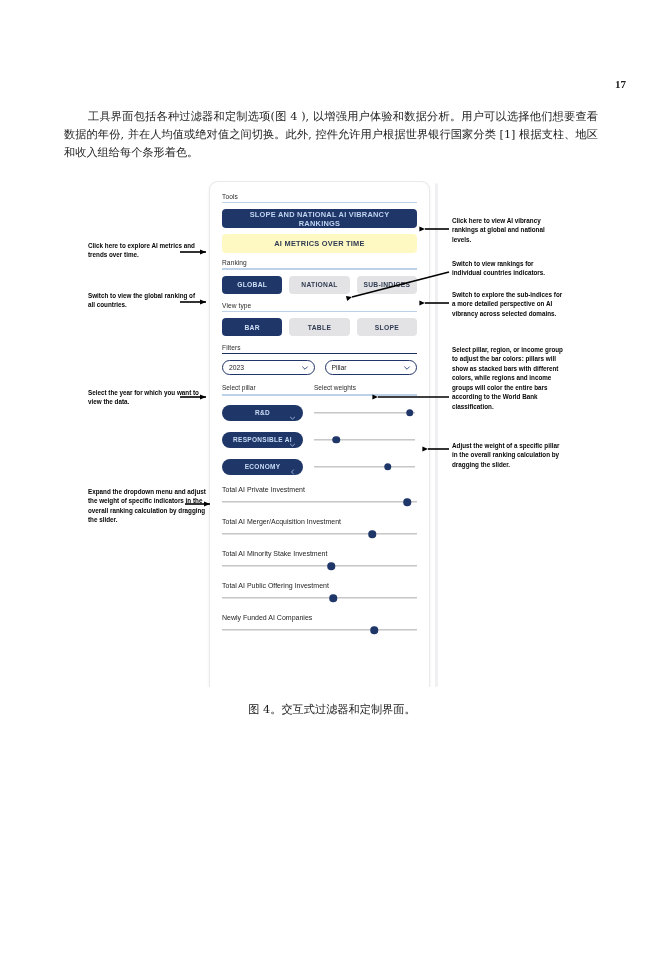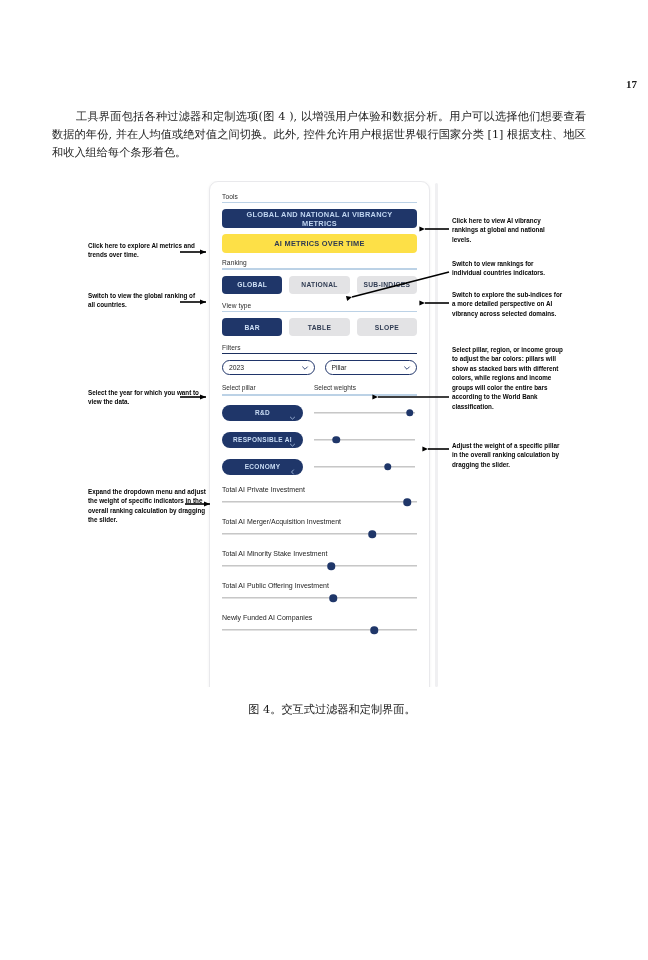--- a/index.html
+++ b/index.html
@@ -12,30 +12,30 @@
     background: #ffffff;
     font-family: "Liberation Sans", sans-serif;
     position: relative;
     overflow: hidden;
   }
 
   
   .page-number {
     position: absolute;
     top: 78px;
-    right: 11px;
+    right: 22px;
     font-family: "Liberation Serif", serif;
     font-weight: bold;
     font-size: 11px;
     color: #1a1a1a;
   }
 
   .body-text {
     position: absolute;
-    left: 52px;
+    left: 64px;
     top: 108px;
     width: 534px;
     font-family: "DejaVu Serif", serif;
     font-size: 11.2px;
     line-height: 1.62;
     color: #1d1d1d;
     text-align: justify;
     text-indent: 24px;
   }
 
@@ -110,21 +110,21 @@
     font-size: 7.4px;
     font-weight: bold;
     letter-spacing: 0.25px;
     box-sizing: border-box;
     margin-bottom: 6px;
     cursor: pointer;
     border: none;
     font-family: "Liberation Sans", sans-serif;
   }
   .tool-btn.active { background: #1f3669; color: #bfd4ef; }
-  .tool-btn.inactive { background: #fde047; color: #2f3b52; }
+  .tool-btn.inactive { background: #fef9c3; color: #2f3b52; }
 
   
   .seg-row {
     display: flex;
     gap: 7px;
     margin-bottom: 8px;
   }
   .seg-btn {
     flex: 1;
     height: 18px;
@@ -308,21 +308,21 @@
 <div class="page-number">17</div>
 
 <div class="body-text">工具界面包括各种过滤器和定制选项(图 4 ), 以增强用户体验和数据分析。用户可以选择他们想要查看数据的年份, 并在人均值或绝对值之间切换。此外, 控件允许用户根据世界银行国家分类 [1] 根据支柱、地区和收入组给每个条形着色。</div>
 
 <div class="app-shell">
   <div class="app-panel">
 
     <div class="section-label">Tools</div>
     <div class="section-rule"></div>
 
-    <button class="tool-btn active">GLOBAL AND NATIONAL AI VIBRANCY METRICS</button>
+    <button class="tool-btn active">SLOPE AND NATIONAL AI VIBRANCY RANKINGS</button>
     <button class="tool-btn inactive">AI METRICS OVER TIME</button>
 
     <div class="section-label">Ranking</div>
     <div class="section-rule"></div>
     <div class="seg-row">
       <button class="seg-btn active">GLOBAL</button>
       <button class="seg-btn inactive">NATIONAL</button>
       <button class="seg-btn inactive">SUB-INDICES</button>
     </div>
 

